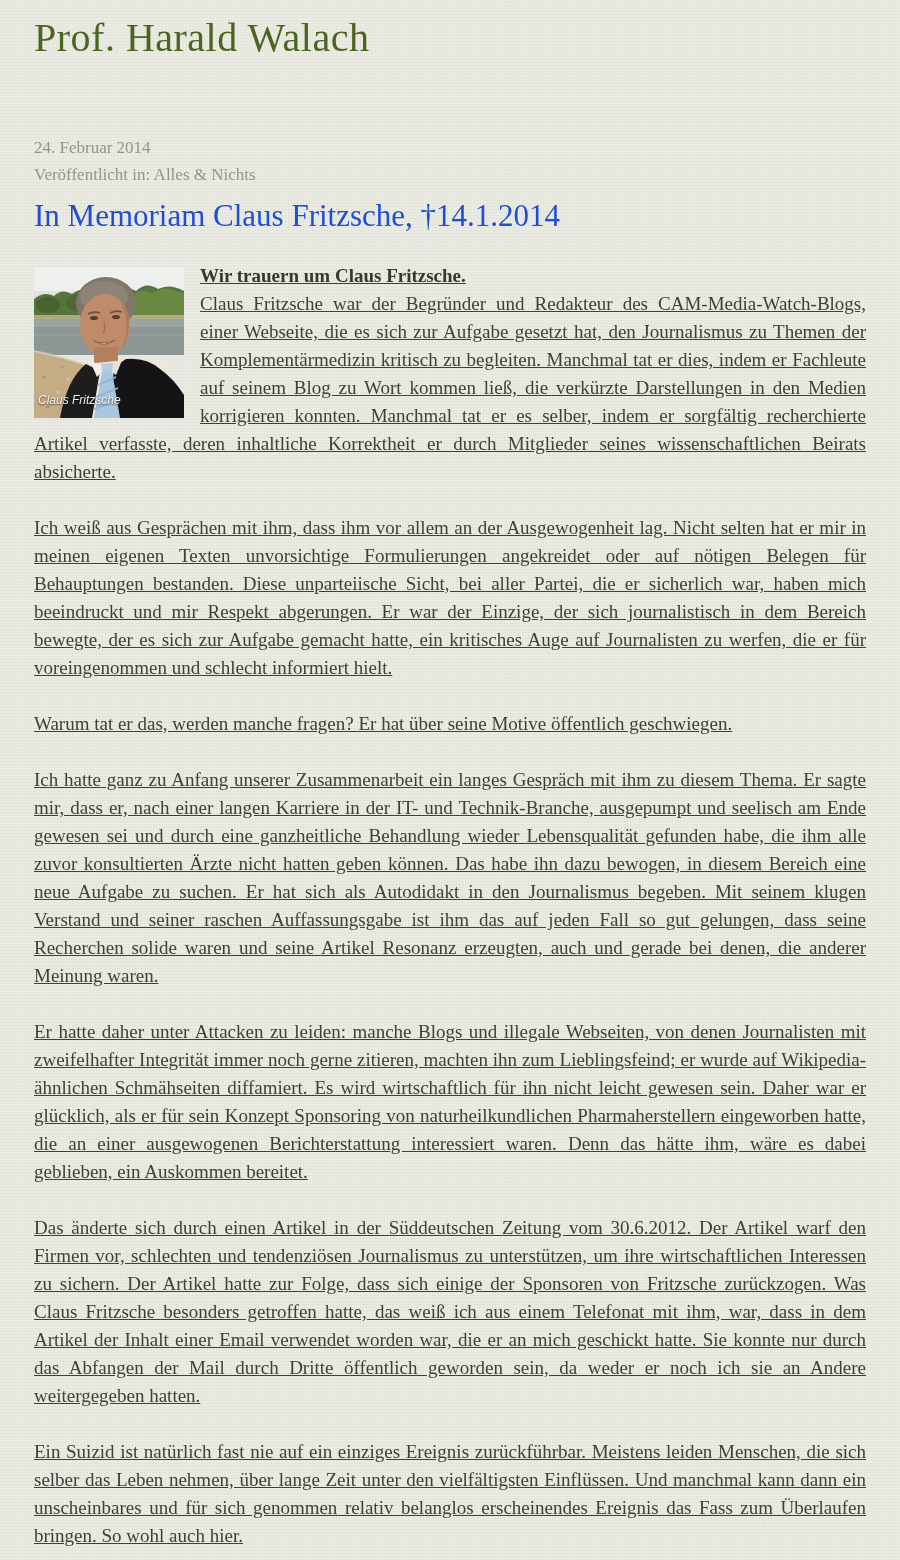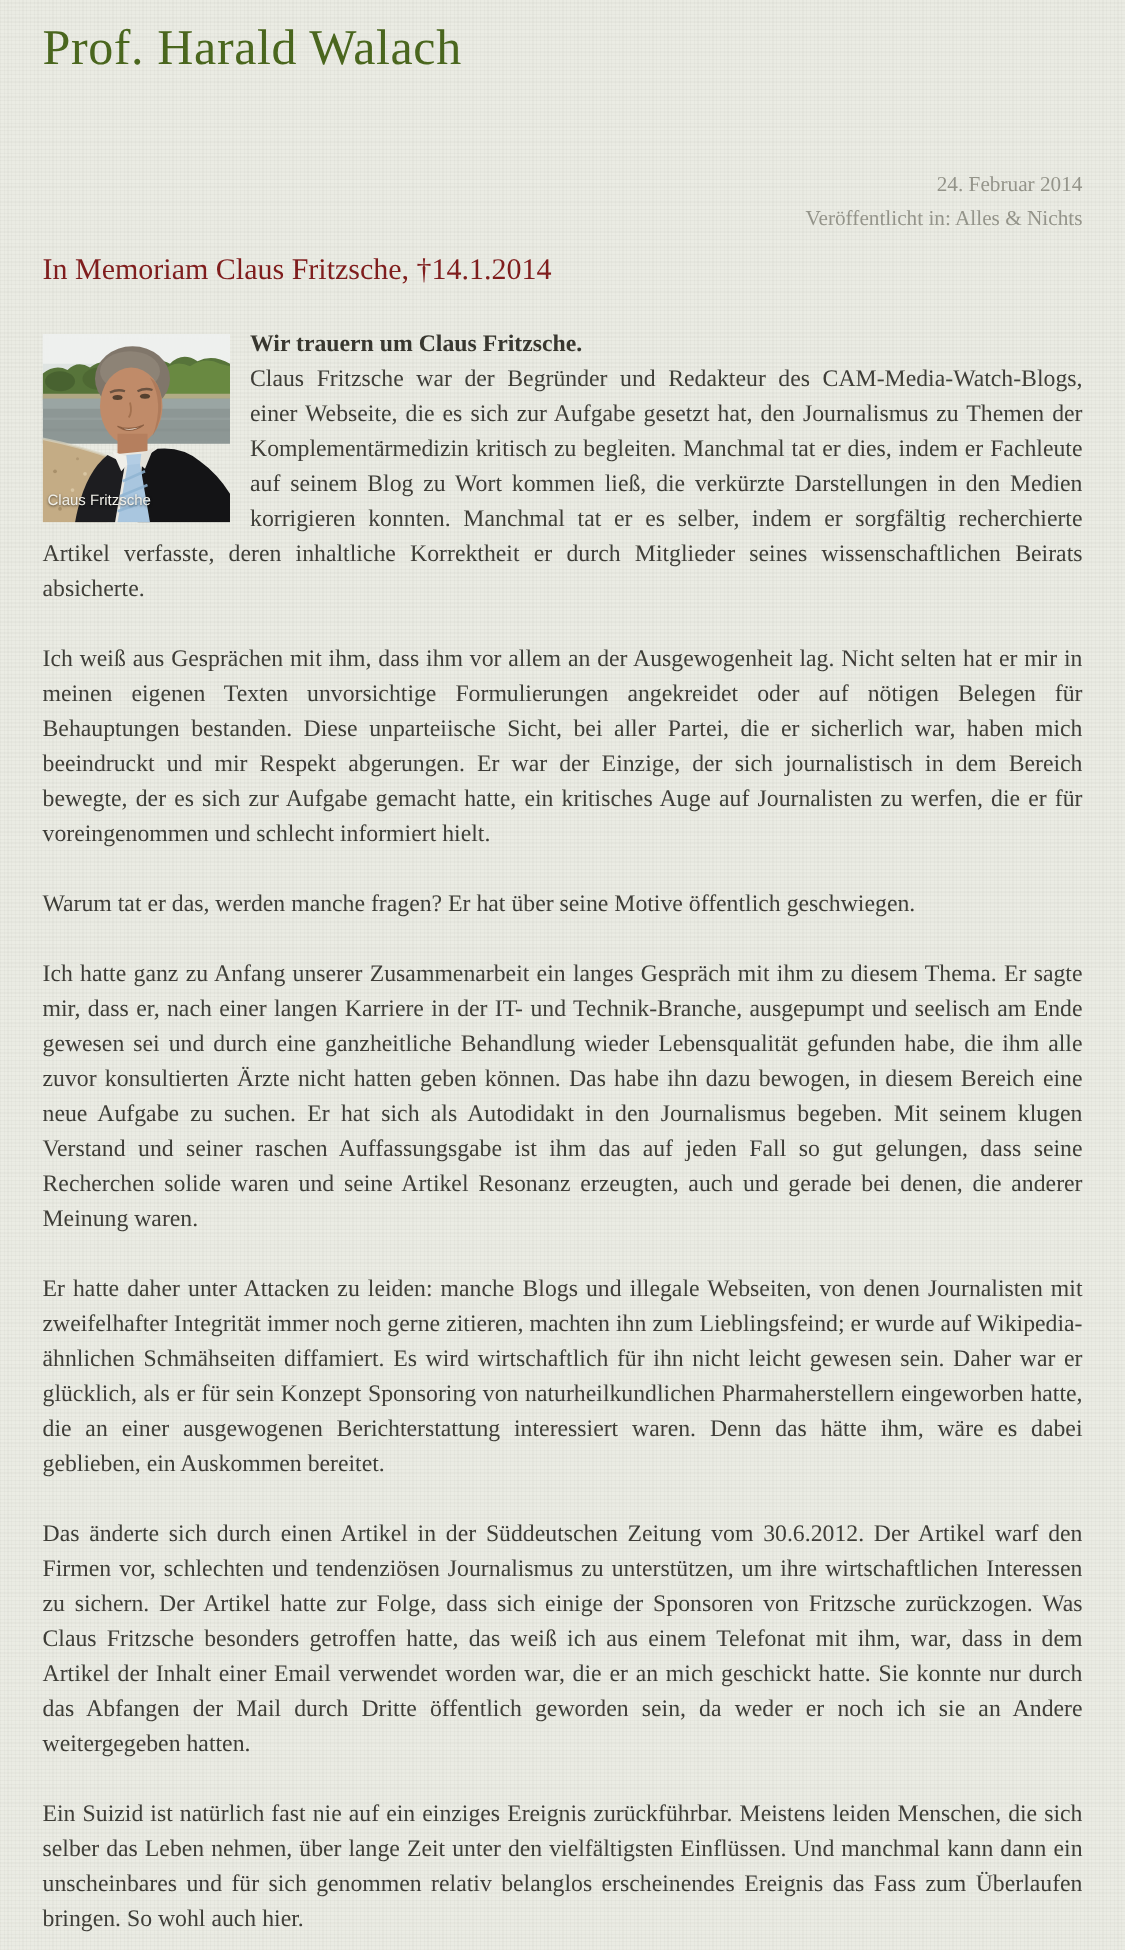--- a/index.html
+++ b/index.html
@@ -28,45 +28,44 @@
     cursor: pointer;
     text-decoration: none;
     display: inline-block;
   }
 
   .post-meta {
     margin-top: 74px;
     color: #94948a;
     font-size: 17px;
     line-height: 27px;
-    text-align: right;
   }
   .post-meta a.category {
     color: #94948a;
     text-decoration: none;
     cursor: pointer;
   }
 
   .post-title {
-    font-size: 24px;
+    font-size: 31px;
     line-height: 40px;
     font-weight: normal;
-    color: #7f1d1d;
+    color: #1d4ed8;
     margin: 8px 0 0 0;
   }
 
   .post-body {
     margin-top: 26px;
     font-size: 19px;
     line-height: 28px;
     text-align: justify;
     hyphens: auto;
     -webkit-hyphens: auto;
   }
-  .post-body p { margin: 0 0 28px 0; }
+  .post-body p { margin: 0 0 28px 0; text-decoration: underline; }
   .post-body strong { font-weight: bold; color: #38372f; }
 
   .photo-float {
     float: left;
     width: 150px;
     height: 151px;
     margin: 5px 16px 2px 0;
     position: relative;
     overflow: hidden;
   }
@@ -95,21 +94,21 @@
     <div>
       <span>Veröffentlicht in:</span>
       <a class="category">Alles &amp; Nichts</a>
     </div>
   </div>
 
   <h2 class="post-title">In Memoriam Claus Fritzsche, †14.1.2014</h2>
 
   <div class="post-body" lang="de">
 
-    <figure class="photo-float" style="margin-left:0;">
+    <figure class="photo-float" style="margin-left:0;font-style:italic;">
       <svg viewBox="0 0 150 151" preserveAspectRatio="none" aria-hidden="true">
 
         <rect x="0" y="0" width="150" height="60" fill="#dfe4e2"></rect>
         <rect x="0" y="0" width="150" height="24" fill="#eef0ee"></rect>
 
         <path d="M0,52 L0,32 Q10,24 20,29 Q28,21 38,27 Q48,19 58,26 Q70,20 80,27 Q90,17 102,24 Q112,14 124,22 Q136,16 150,24 L150,52 Z" fill="#57743a"></path>
         <path d="M96,52 L96,30 Q106,20 118,26 Q130,18 142,24 L150,26 L150,52 Z" fill="#6b8c42" opacity="0.9"></path>
         <ellipse cx="14" cy="38" rx="12" ry="8" fill="#455e2e" opacity="0.8"></ellipse>
         <ellipse cx="46" cy="36" rx="14" ry="9" fill="#4a6431" opacity="0.7"></ellipse>
 

